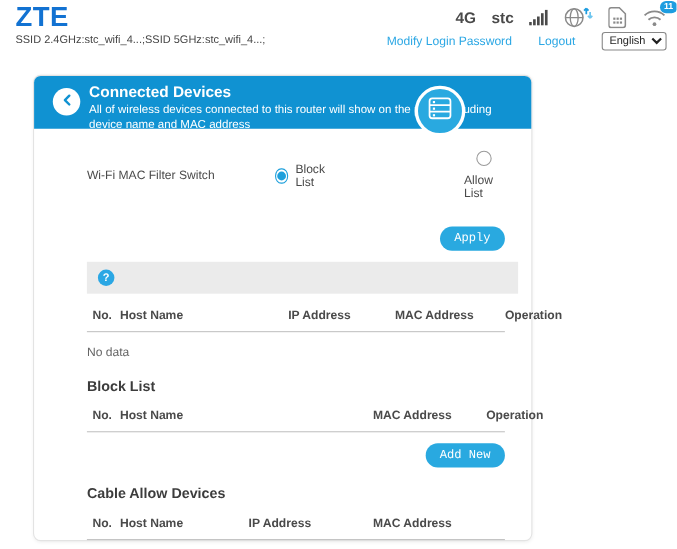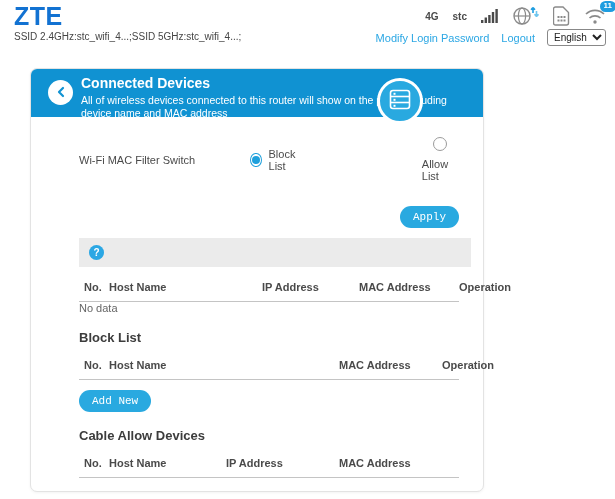--- a/index.html
+++ b/index.html
@@ -6,26 +6,26 @@
   html,body { width:615px; height:499px; background:#fff; overflow:hidden;
               font-family:"Liberation Sans", sans-serif; }
 
   
   .topbar { position:relative; width:100%; height:62px; background:#fff; }
   .logo { position:absolute; left:14px; top:2px; font-size:25px; font-weight:bold;
           color:#1272d2; letter-spacing:0.5px; }
   .ssid-line { position:absolute; left:14px; top:31px; font-size:10px; color:#454545; }
 
   .status-cluster { position:absolute; right:9px; top:6px; display:flex; align-items:center; gap:14px; }
-  .status-txt { font-size:10px; font-weight:bold; color:#4a4a4a; }
+  .status-txt { font-size:14px; font-weight:bold; color:#4a4a4a; }
   .icon-wrap { position:relative; display:inline-flex; align-items:center; }
   .wifi-badge { position:absolute; top:-6px; right:-10px; background:#1e9de0; color:#fff;
                 font-size:8px; font-weight:bold; border-radius:7px; padding:1px 4px; line-height:1.1; }
 
-  .links-row { position:absolute; right:9px; top:29px; display:flex; align-items:center; gap:12px; }
+  .links-row { position:absolute; right:9px; top:29px; display:flex; align-items:center; gap:24px; }
   .top-link { font-size:11px; color:#2ba7e4; text-decoration:none; cursor:pointer; }
   .lang-select { font-size:10px; color:#222; border:1px solid #888; border-radius:3px;
                  padding:1px 2px; background:#fff; font-family:"Liberation Sans", sans-serif; }
 
   
   .card { position:absolute; left:30px; top:68px; width:454px; height:424px;
           background:#fff; border:1px solid #e3e3e3; border-radius:7px;
           box-shadow:0 1px 3px rgba(0,0,0,0.05); }
 
   .card-header { position:relative; height:48px; background:#1092d2;
@@ -61,22 +61,22 @@
                font-size:10px; font-weight:bold; display:flex; align-items:center;
                justify-content:center; cursor:pointer; }
 
   .section-title { font-size:13px; font-weight:bold; color:#3c3c3c; margin-top:16px; }
   .tbl-head { display:grid; font-size:11px; font-weight:bold; color:#4a4a4a;
               margin-top:14px; padding-bottom:8px; border-bottom:1px solid #c4c4c4; }
   .tbl-head span:first-child { padding-left:5px; }
   .cols-wireless { grid-template-columns:30px 153px 97px 100px 1fr; }
   .cols-block    { grid-template-columns:30px 230px 103px 1fr; }
   .cols-cable    { grid-template-columns:30px 117px 113px 1fr; }
-  .no-data { font-size:11px; color:#666; }
-  .addnew-row { display:flex; margin-top:10px; }
+  .no-data { font-size:11px; color:#666; margin-top:13px; }
+  .addnew-row { display:flex; justify-content:flex-end; margin-top:10px; }
 </style>
 </head>
 <body>
 
 <div class="topbar">
   <div class="logo">ZTE</div>
   <div class="ssid-line">SSID 2.4GHz:stc_wifi_4...;SSID 5GHz:stc_wifi_4...;</div>
 
   <div class="status-cluster">
     <span class="status-txt">4G</span>

